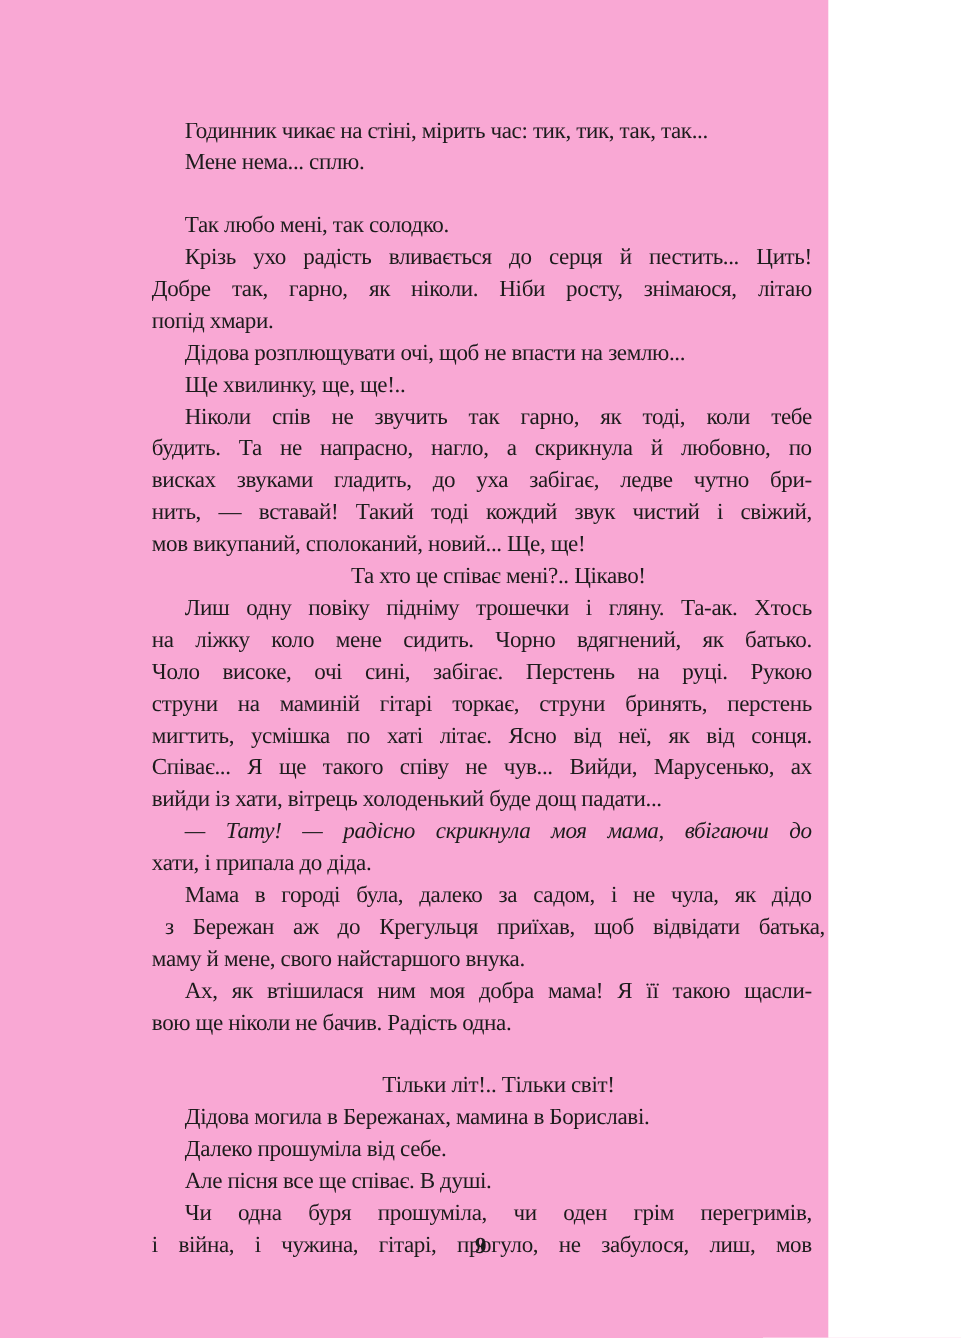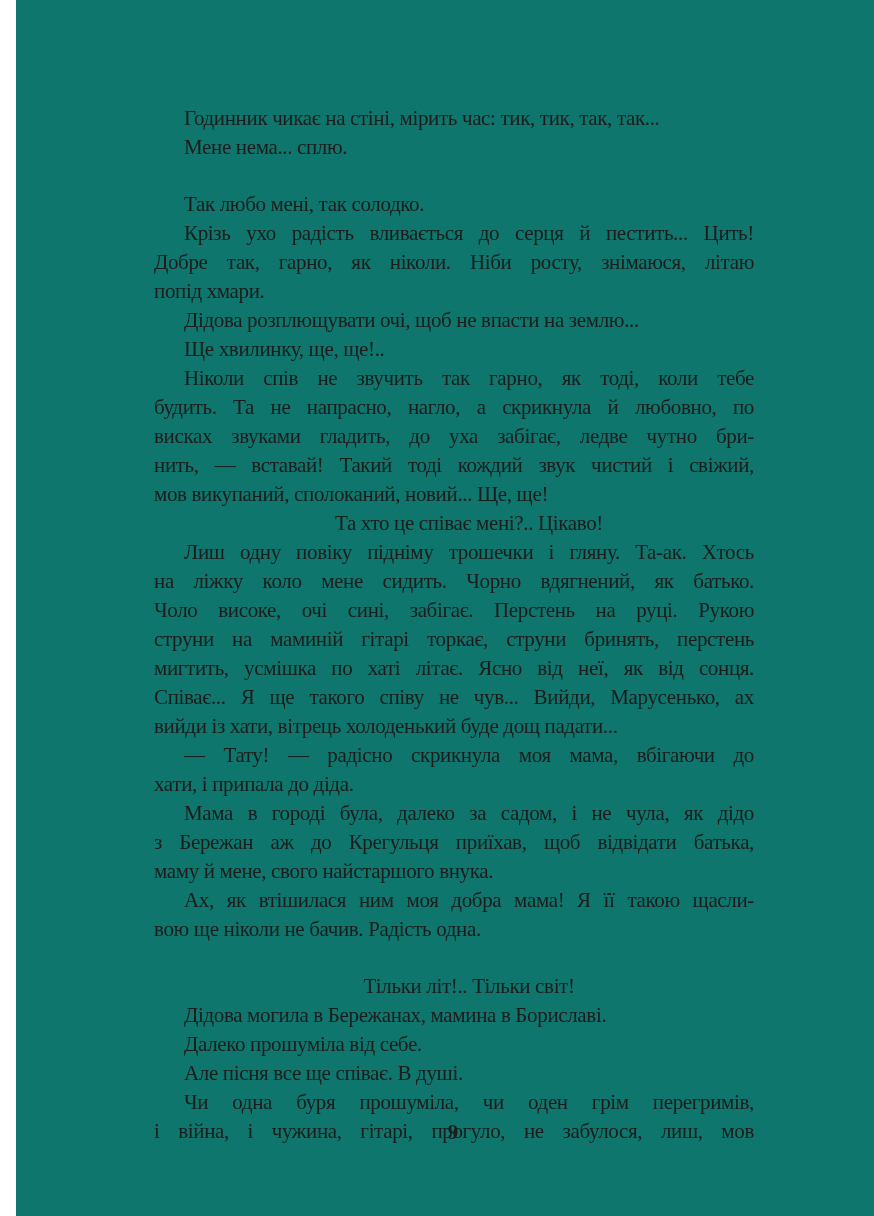--- a/index.html
+++ b/index.html
@@ -10,23 +10,23 @@
     body {
       width: 874px;
       height: 1216px;
       position: relative;
       overflow: hidden;
       font-family: "Liberation Serif", "DejaVu Serif", serif;
       color: #1c1c1c;
     }
     .page {
       position: absolute;
-      left: 16px; top: 0;
-      width: 858px; height: 1216px;
-      background: #0f766e;
+      left: 0; top: 0;
+      width: 753px; height: 1216px;
+      background: #f9a8d4;
     }
     .text-block {
       position: absolute;
       left: 138px;
       width: 600px;
       top: 100px;
     }
     .line {
       position: absolute;
       left: 0;
@@ -77,24 +77,24 @@
     <div class="line justify" style="top: 351px;">нить, — вставай! Такий тоді кождий звук чистий і свіжий,</div>
     <div class="line" style="top: 380px;">мов викупаний, сполоканий, новий... Ще, ще!</div>
     <div class="line indent" style="top: 409px; text-align: center;">Та хто це співає мені?.. Цікаво!</div>
     <div class="line indent justify" style="top: 438px;">Лиш одну повіку підніму трошечки і гляну. Та-ак. Хтось</div>
     <div class="line justify" style="top: 467px;">на ліжку коло мене сидить. Чорно вдягнений, як батько.</div>
     <div class="line justify" style="top: 496px;">Чоло високе, очі сині, забігає. Перстень на руці. Рукою</div>
     <div class="line justify" style="top: 525px;">струни на маминій гітарі торкає, струни бринять, перстень</div>
     <div class="line justify" style="top: 554px;">мигтить, усмішка по хаті літає. Ясно від неї, як від сонця.</div>
     <div class="line justify" style="top: 583px;">Співає... Я ще такого співу не чув... Вийди, Марусенько, ах</div>
     <div class="line" style="top: 612px;">вийди із хати, вітрець холоденький буде дощ падати...</div>
-    <div class="line indent justify" style="top: 641px;">— Тату! — радісно скрикнула моя мама, вбігаючи до</div>
+    <div class="line indent justify" style="top: 641px; font-style: italic;">— Тату! — радісно скрикнула моя мама, вбігаючи до</div>
     <div class="line" style="top: 670px;">хати, і припала до діда.</div>
     <div class="line indent justify" style="top: 699px;">Мама в городі була, далеко за садом, і не чула, як дідо</div>
-    <div class="line justify" style="top: 728px;">з Бережан аж до Крегульця приїхав, щоб відвідати батька,</div>
+    <div class="line justify" style="top: 728px; margin-left: 12px;">з Бережан аж до Крегульця приїхав, щоб відвідати батька,</div>
     <div class="line" style="top: 757px;">маму й мене, свого найстаршого внука.</div>
     <div class="line indent justify" style="top: 786px;">Ах, як втішилася ним моя добра мама! Я її такою щасли-</div>
     <div class="line" style="top: 815px;">вою ще ніколи не бачив. Радість одна.</div>
     <div class="line indent" style="top: 872px; text-align: center;">Тільки літ!.. Тільки світ!</div>
     <div class="line indent" style="top: 901px;">Дідова могила в Бережанах, мамина в Бориславі.</div>
     <div class="line indent" style="top: 930px;">Далеко прошуміла від себе.</div>
     <div class="line indent" style="top: 959px;">Але пісня все ще співає. В душі.</div>
     <div class="line indent justify" style="top: 988px;">Чи одна буря прошуміла, чи оден грім перегримів,</div>
     <div class="line justify" style="top: 1017px;">і війна, і чужина, гітарі, прогуло, не забулося, лиш, мов</div>
   </div>

